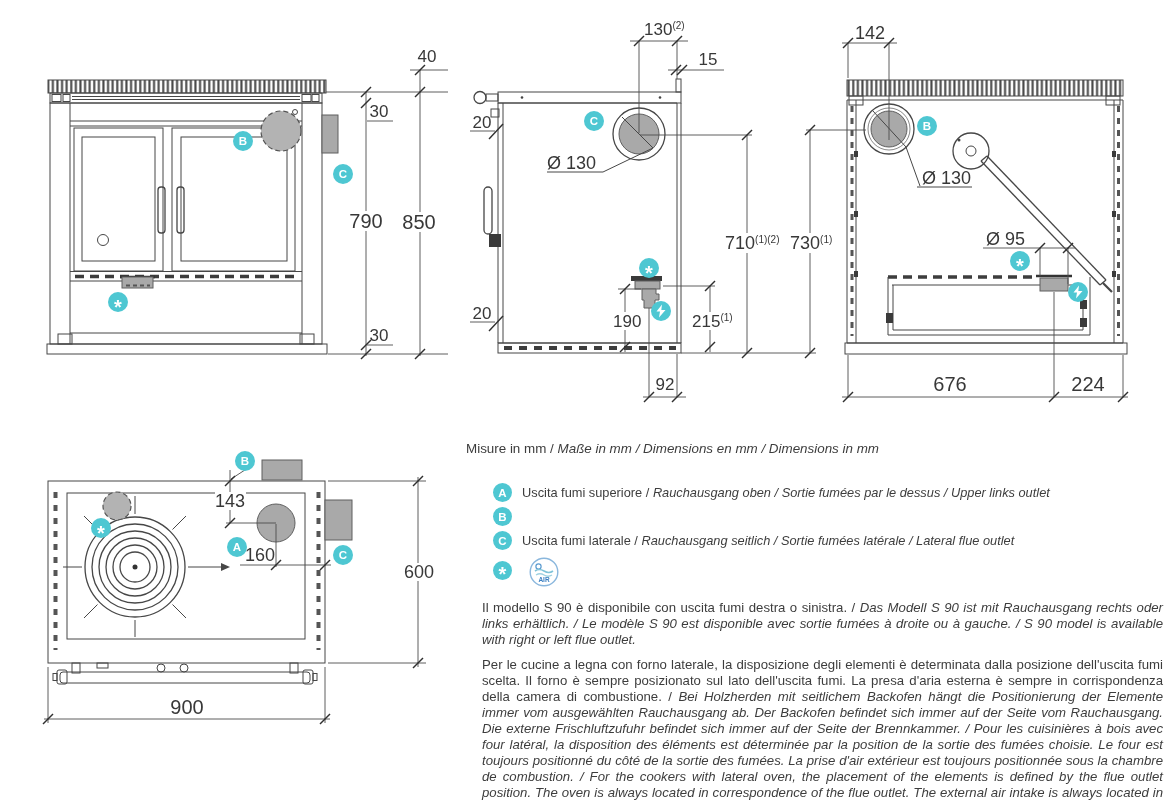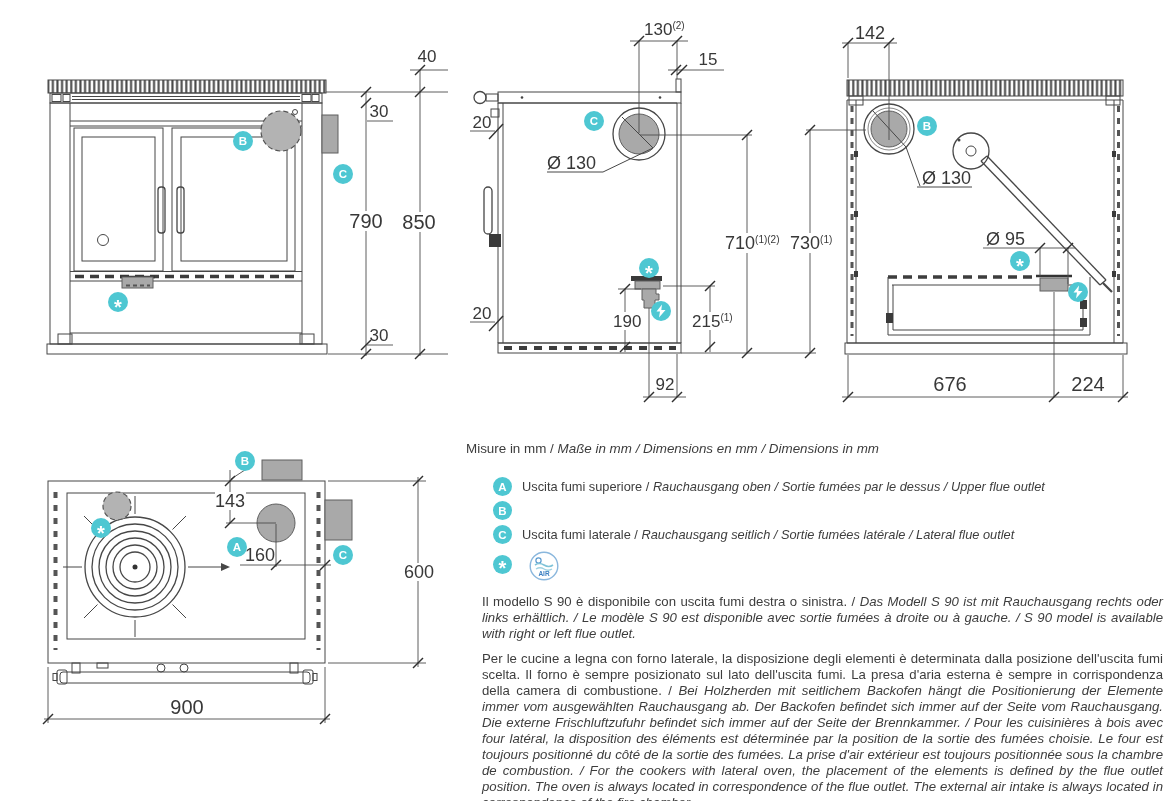--- a/index.html
+++ b/index.html
@@ -16,21 +16,21 @@
   .wbg{fill:#ffffff;}
   .dt{font-size:20px;}
   .dm{font-size:18px;}
   .ds{font-size:17px;}
   .sup{font-size:10px;}
   .badge-t{font-weight:700;font-size:11.5px;fill:#fff;text-anchor:middle;}
   .badge-star{font-weight:700;font-size:20px;fill:#fff;text-anchor:middle;}
   .mid{text-anchor:middle;}
   
   #textcol{position:absolute;left:466px;top:441px;width:697px;}
-  .legend-title{font-size:13.4px;margin:0 0 21px 0;}
+  .legend-title{font-size:13.4px;margin:0 0 27px 0;}
   .legend-rows{margin-left:27px;}
   .legend-row{display:flex;align-items:center;margin-bottom:5px;font-size:12.8px;min-height:19px;}
   .legend-row .lbadge{flex:0 0 19px;margin-right:10px;}
   .it{font-style:italic;}
   .air-ic{margin-left:7px;flex:0 0 30px;position:relative;top:2px;}
   .para{font-size:13.2px;line-height:16px;text-align:justify;margin:0 0 9px 16px;}
   #para1{margin-top:15px;}
 </style>
 </head>
 <body>
@@ -396,21 +396,21 @@
 
 <div id="textcol">
   <p class="legend-title"><span>Misure in mm /</span> <span class="it">Maße in mm / Dimensions en mm / Dimensions in mm</span></p>
 
   <div class="legend-rows">
     <div class="legend-row">
       <svg class="lbadge" width="19" height="19">
             <circle cx="9.5" cy="9.5" r="9.5" fill="#4ec7d2"></circle>
             <text x="9.5" y="13.5" class="badge-t">A</text>
           </svg>
-      <span><span>Uscita fumi superiore /</span> <span class="it">Rauchausgang oben  / Sortie fumées par le dessus / Upper flue outlet</span></span>
+      <span><span>Uscita fumi superiore /</span> <span class="it">Rauchausgang oben  / Sortie fumées par le dessus / Upper links outlet</span></span>
     </div>
     <div class="legend-row">
       <svg class="lbadge" width="19" height="19">
             <circle cx="9.5" cy="9.5" r="9.5" fill="#4ec7d2"></circle>
             <text x="9.5" y="13.5" class="badge-t">B</text>
           </svg>
     </div>
     <div class="legend-row">
       <svg class="lbadge" width="19" height="19">
             <circle cx="9.5" cy="9.5" r="9.5" fill="#4ec7d2"></circle>

